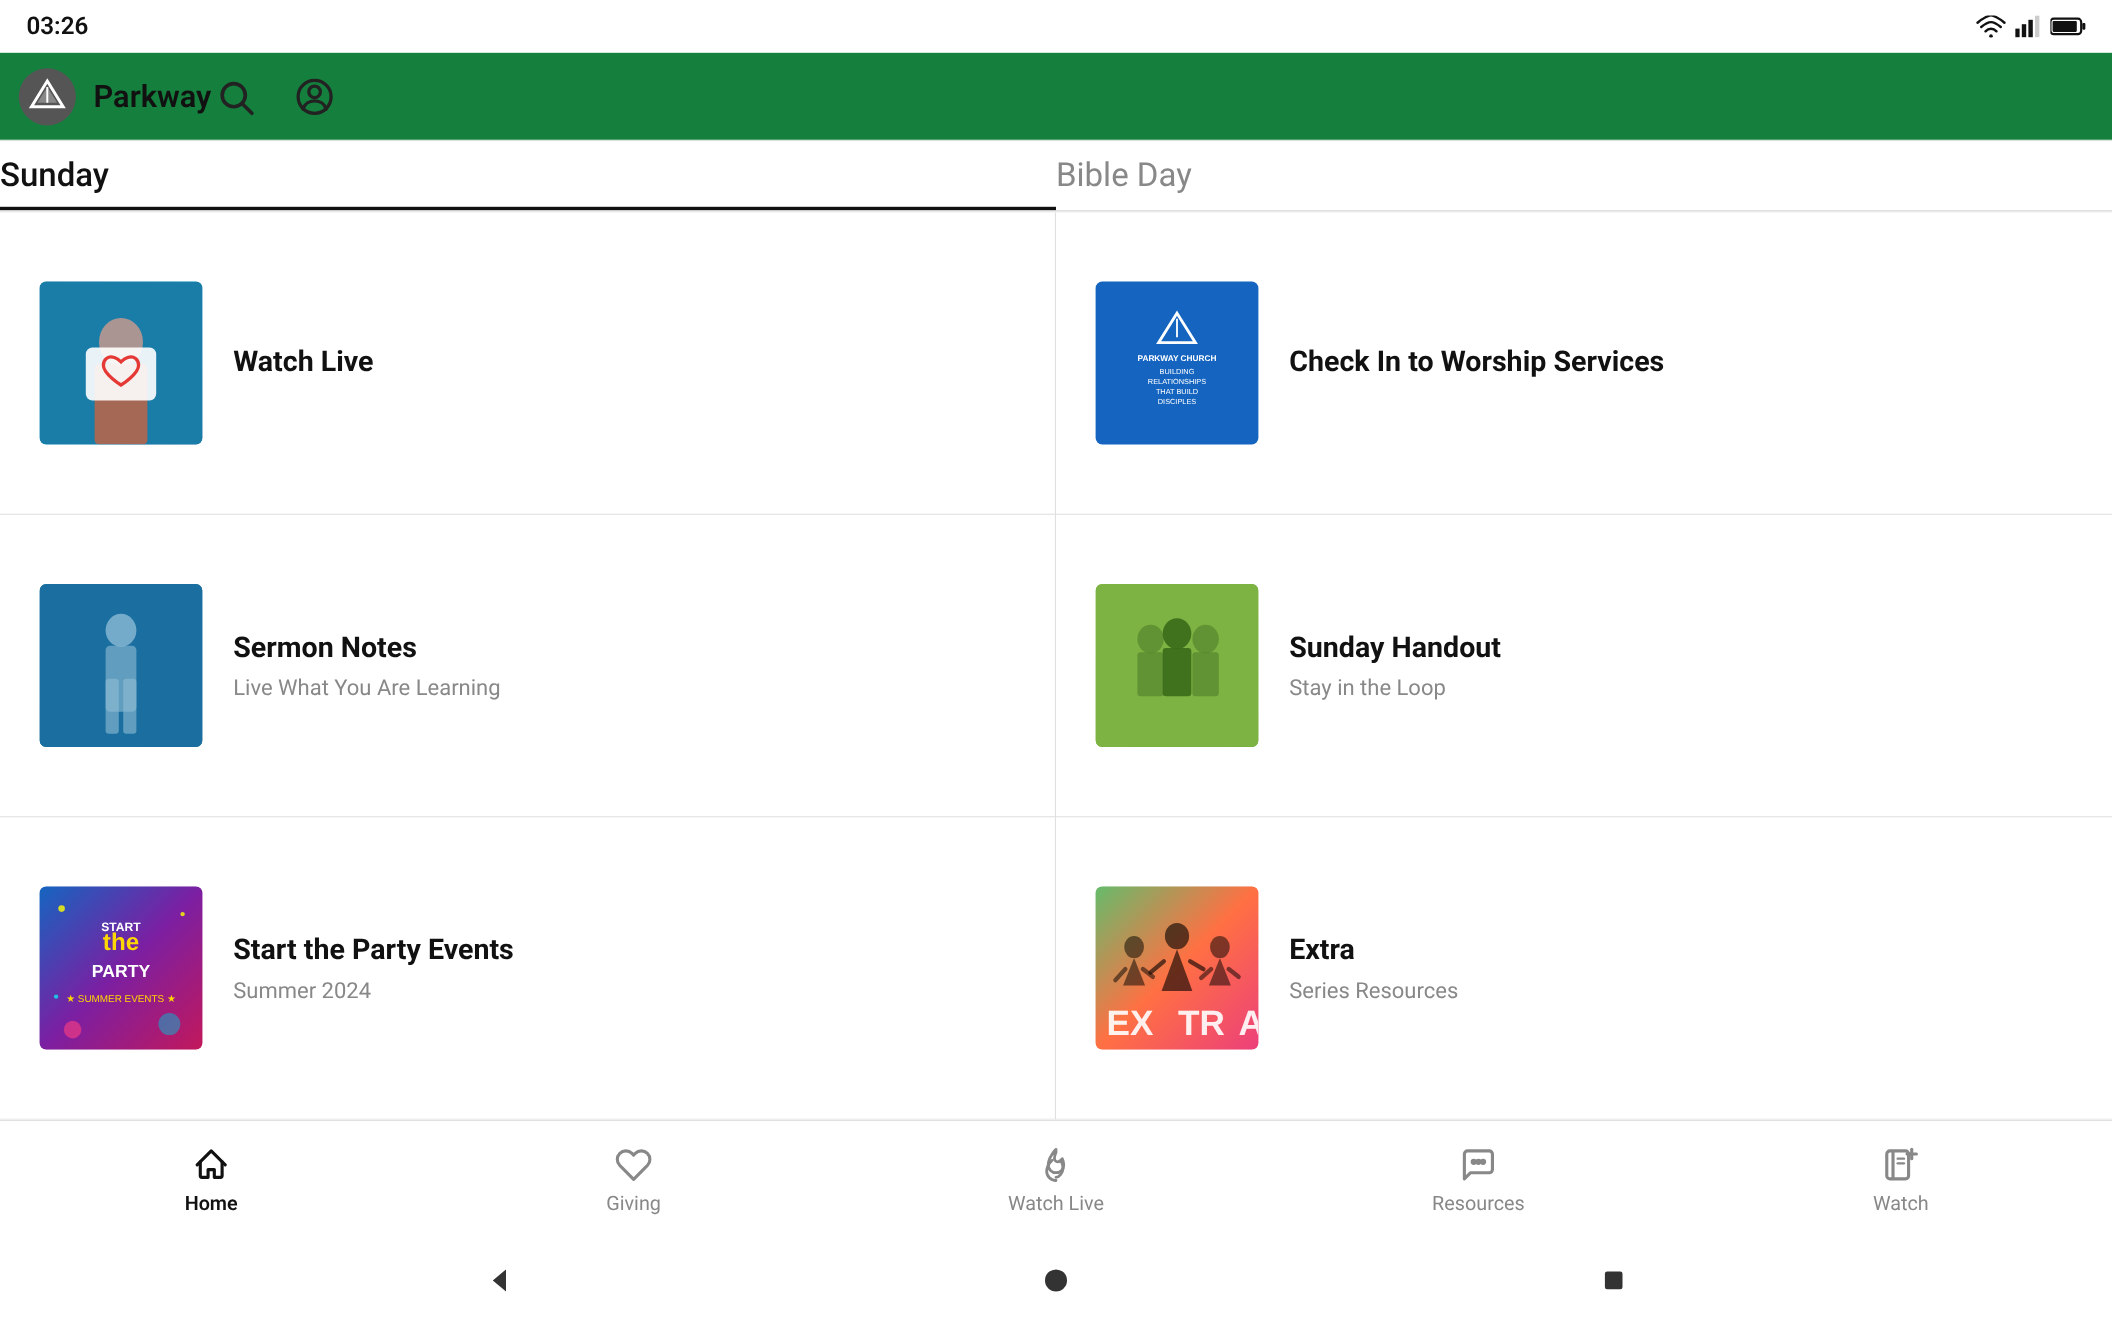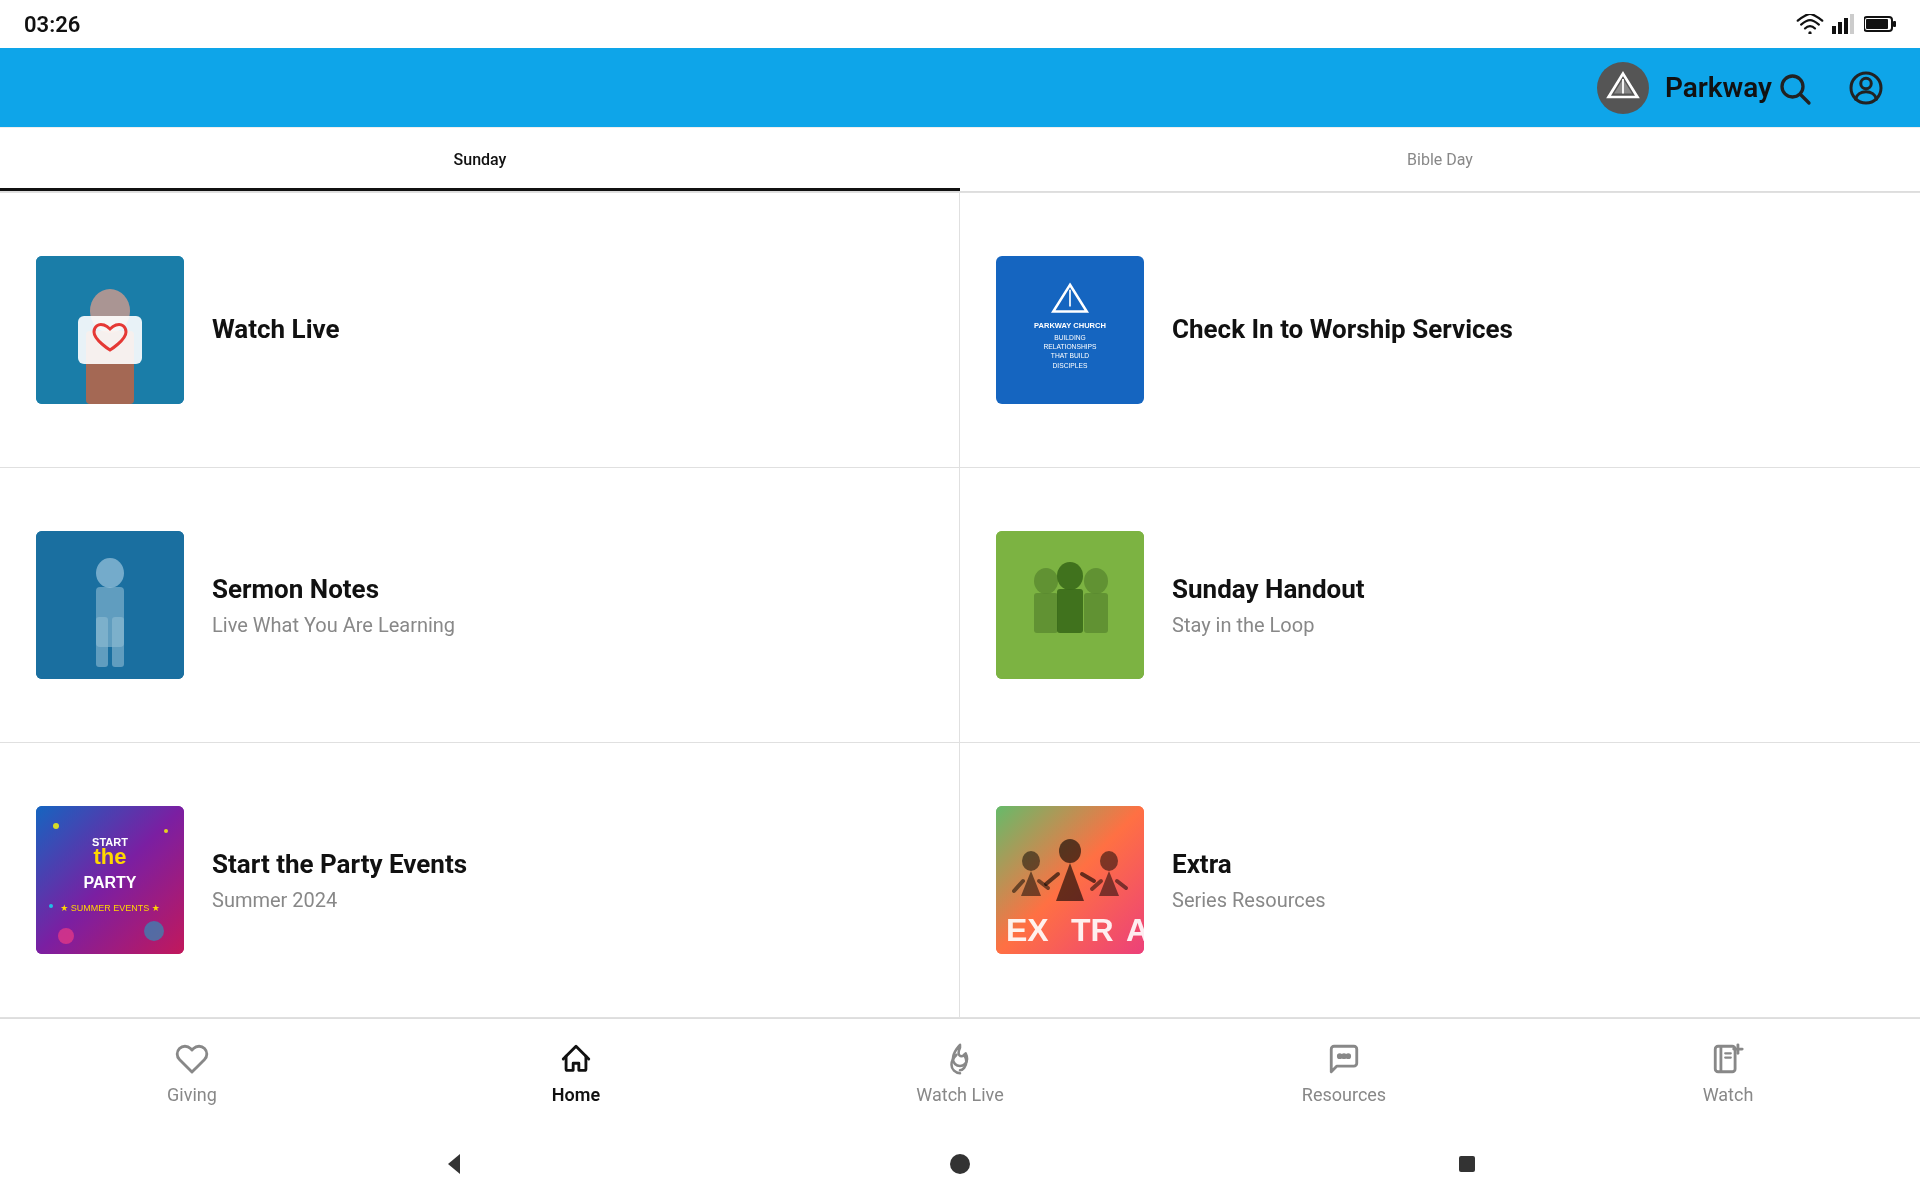--- a/index.html
+++ b/index.html
@@ -32,23 +32,23 @@
       gap: 8px;
     }
     .status-icons svg {
       fill: #111;
     }
 
     
     .app-bar {
       display: flex;
       align-items: center;
-      justify-content: flex-end;
-      padding: 12px 32px;
-      background: #0ea5e9;
+      justify-content: flex-start;
+      padding: 12px 17px;
+      background: #15803d;
       height: 80px;
       border-bottom: 1px solid #eee;
     }
     .app-bar-left {
       display: flex;
       align-items: center;
       gap: 16px;
     }
     .app-logo {
       width: 52px;
@@ -96,22 +96,21 @@
     .tabs {
       display: flex;
       border-bottom: 1px solid #ddd;
       background: #fff;
       height: 64px;
     }
     .tab {
       flex: 1;
       display: flex;
       align-items: center;
-      justify-content: center;
-      font-size: 16px;
+      font-size: 30px;
       color: #888;
       cursor: pointer;
       position: relative;
       font-weight: 400;
     }
     .tab.active {
       color: #111;
       font-weight: 500;
     }
     .tab.active::after {
@@ -484,33 +483,33 @@
           <div class="grid-item-title">Extra</div>
           <div class="grid-item-subtitle">Series Resources</div>
         </div>
       </div>
 
     </div>
   </div>
 
   <div class="bottom-nav">
 
-    <div class="nav-item">
-      <svg viewBox="0 0 24 24" stroke="#888" fill="none">
-        <path d="M20.84 4.61a5.5 5.5 0 00-7.78 0L12 5.67l-1.06-1.06a5.5 5.5 0 00-7.78 7.78l1.06 1.06L12 21.23l7.78-7.78 1.06-1.06a5.5 5.5 0 000-7.78z" stroke-width="2" stroke-linecap="round" stroke-linejoin="round"></path>
-      </svg>
-      <span>Giving</span>
-    </div>
-
     <div class="nav-item active">
       <svg viewBox="0 0 24 24" stroke="#111" fill="none">
         <path d="M3 12L12 3l9 9" stroke-width="2" stroke-linecap="round" stroke-linejoin="round"></path>
         <path d="M5 10v9a1 1 0 001 1h4v-5h4v5h4a1 1 0 001-1v-9" stroke-width="2" stroke-linecap="round" stroke-linejoin="round"></path>
       </svg>
       <span>Home</span>
+    </div>
+
+    <div class="nav-item">
+      <svg viewBox="0 0 24 24" stroke="#888" fill="none">
+        <path d="M20.84 4.61a5.5 5.5 0 00-7.78 0L12 5.67l-1.06-1.06a5.5 5.5 0 00-7.78 7.78l1.06 1.06L12 21.23l7.78-7.78 1.06-1.06a5.5 5.5 0 000-7.78z" stroke-width="2" stroke-linecap="round" stroke-linejoin="round"></path>
+      </svg>
+      <span>Giving</span>
     </div>
 
     <div class="nav-item">
       <svg viewBox="0 0 24 24" stroke="#888" fill="none">
         <path d="M12 2C12 2 7 7 7 12a5 5 0 0010 0c0-2-1-4-1-4s-1 2-3 2c-1 0-2-1-2-2 0-2 1-4 1-4z" stroke-width="1.8" stroke-linecap="round" stroke-linejoin="round"></path>
         <path d="M12 22c-3.3 0-6-2.7-6-6 0-3 2-5.5 3.5-7" stroke-width="1.8" stroke-linecap="round"></path>
         <path d="M15 9c1 2 1.5 3.5 1.5 5 0 3.3-2.7 6-4.5 6" stroke-width="1.8" stroke-linecap="round"></path>
       </svg>
       <span>Watch Live</span>
     </div>

